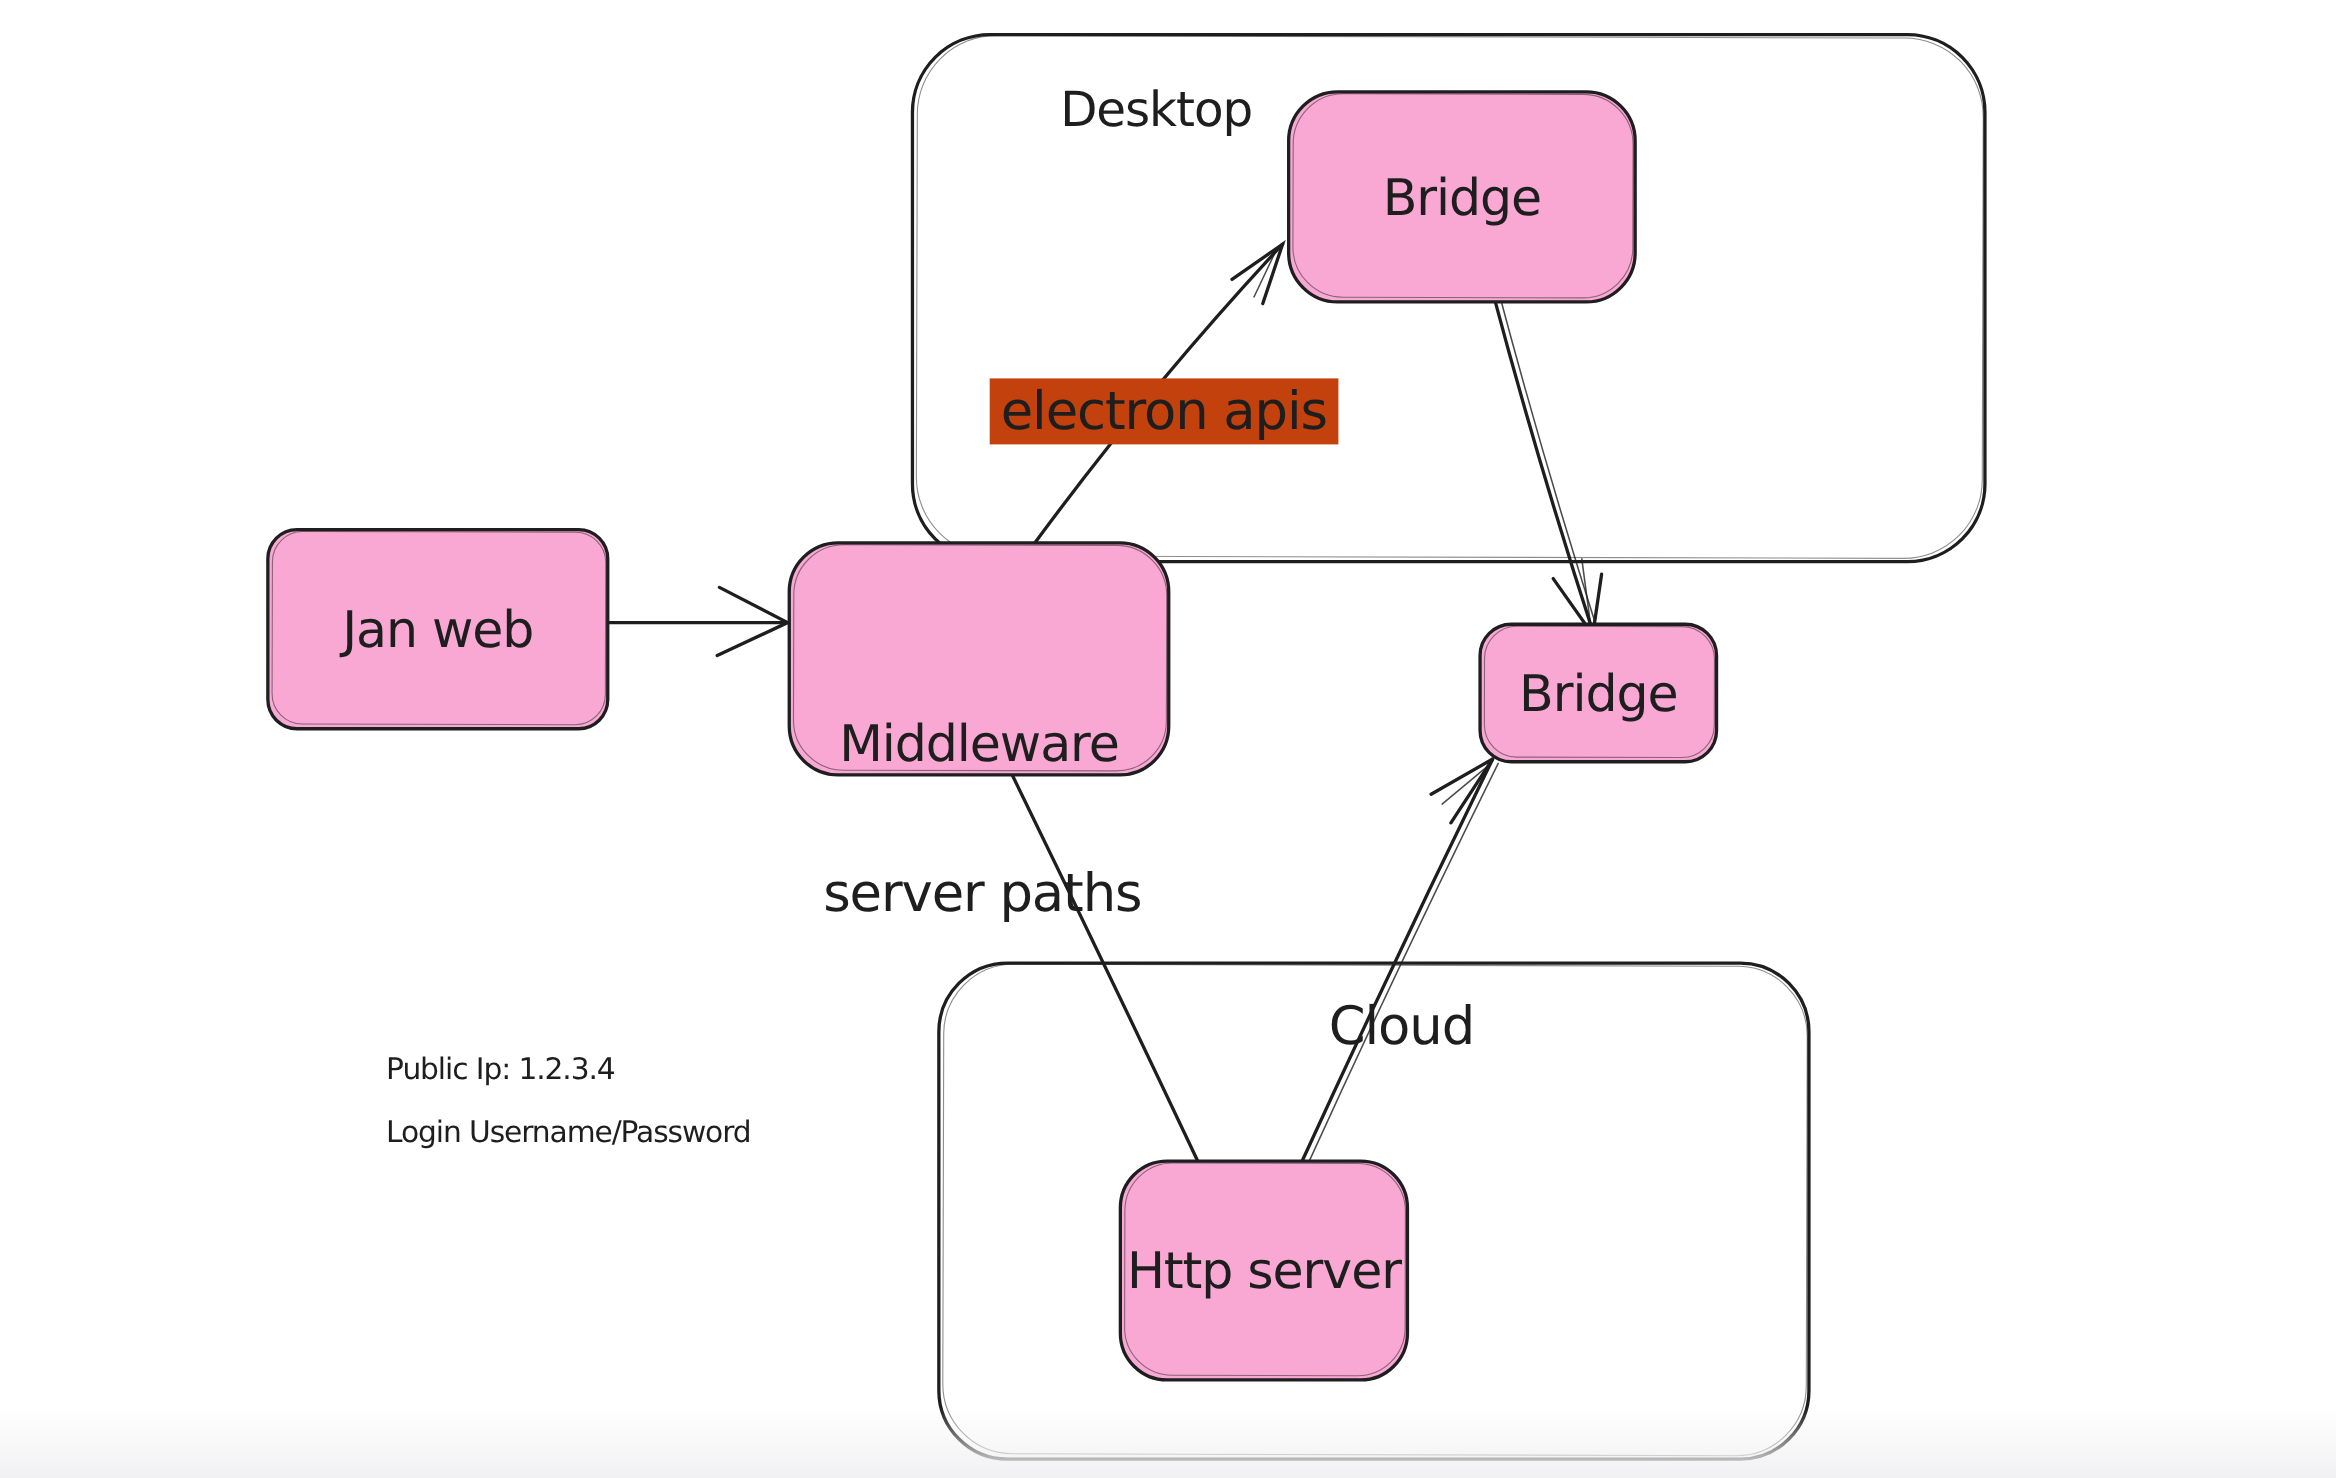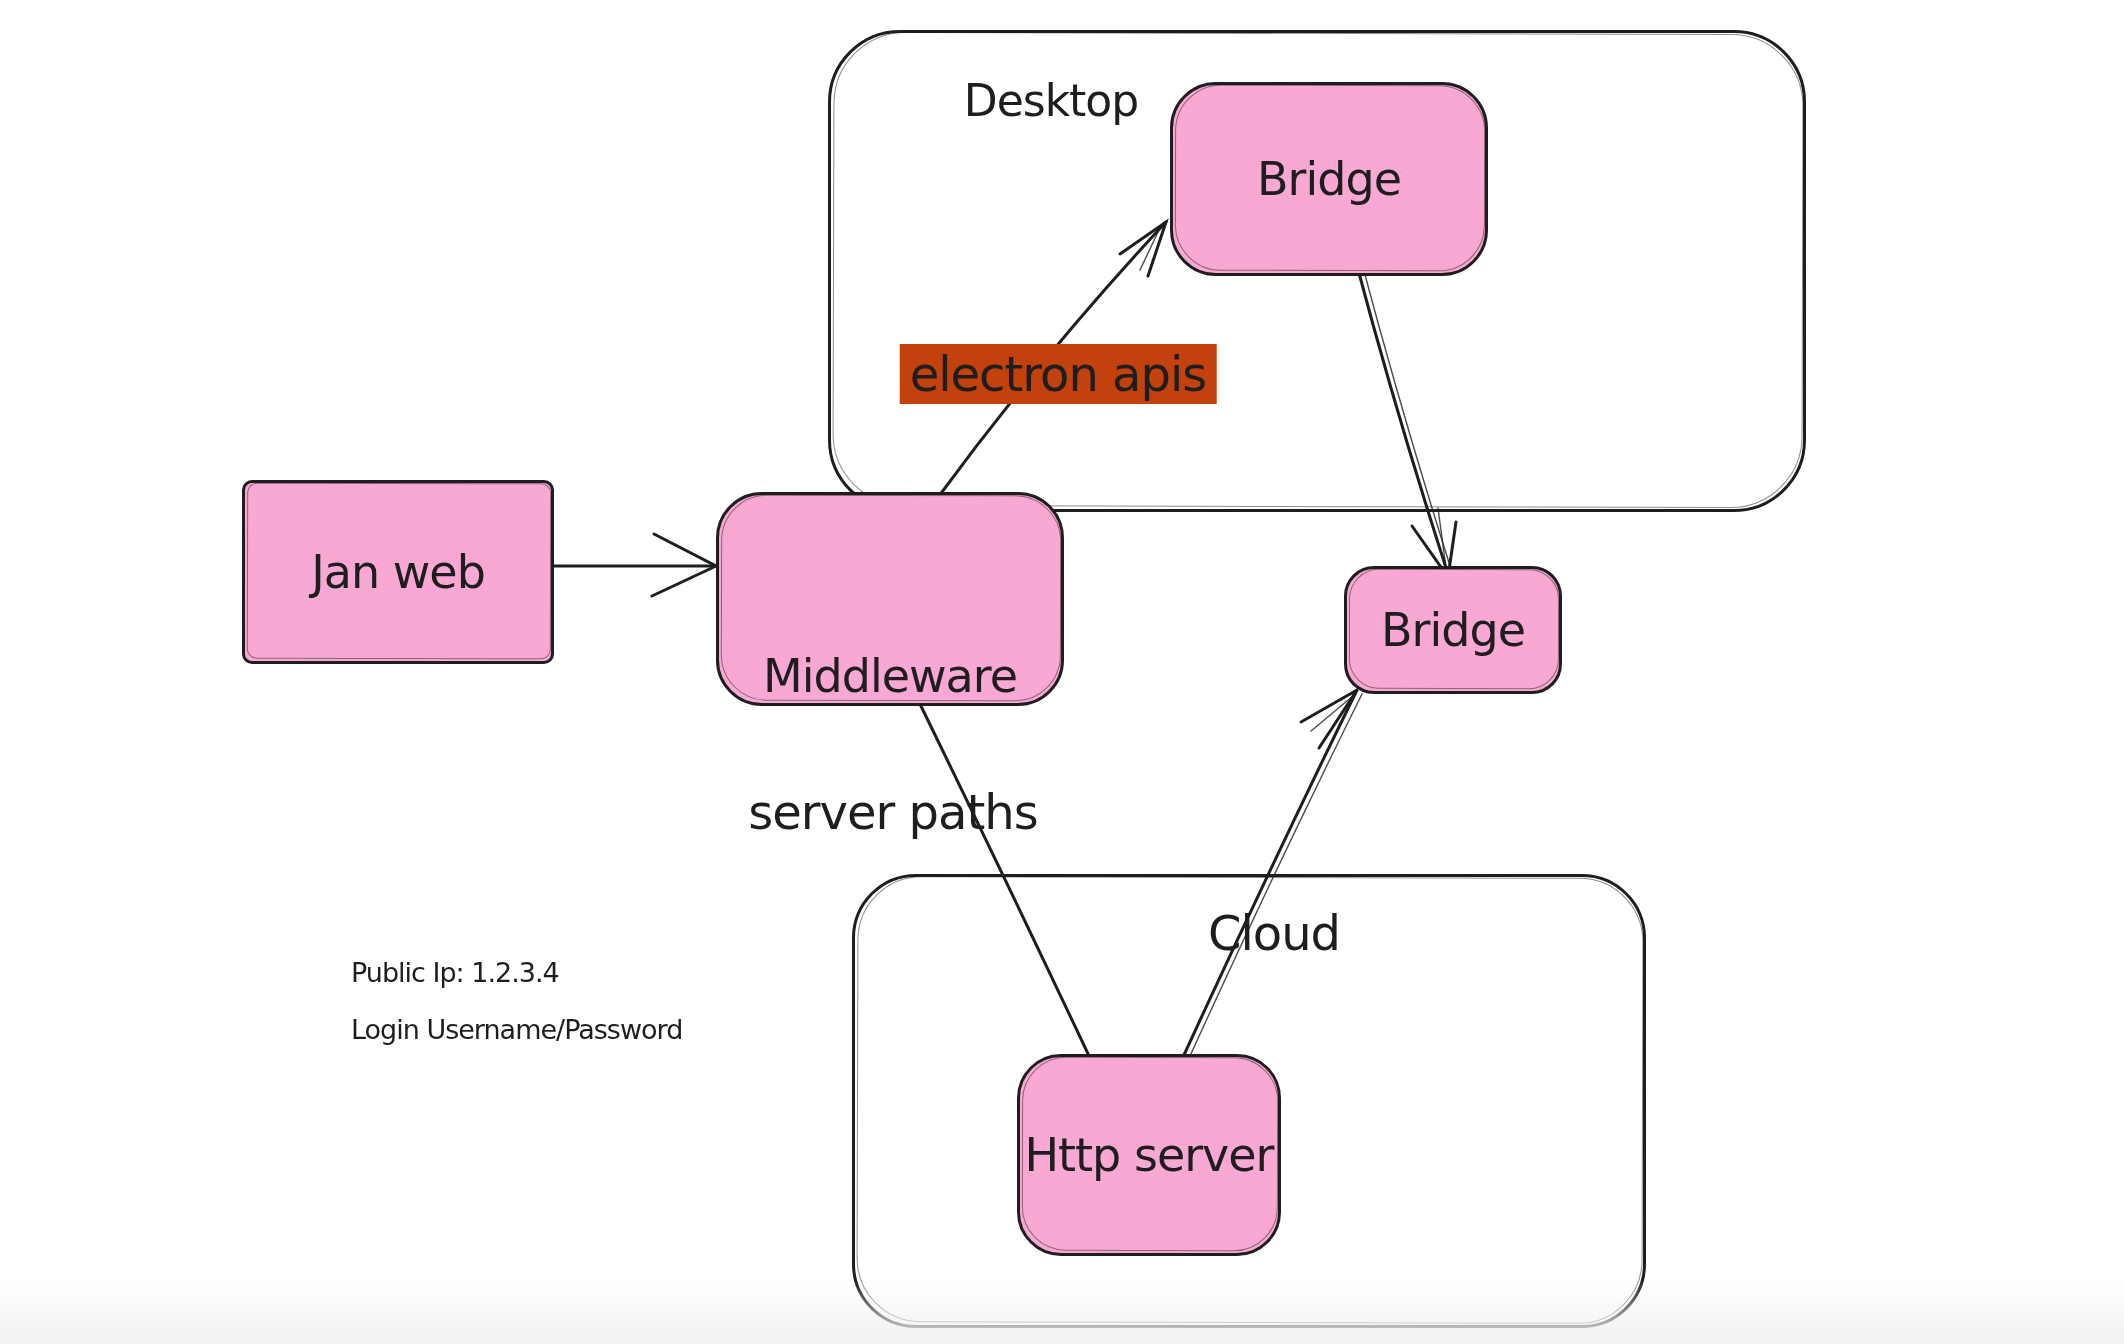--- a/index.html
+++ b/index.html
@@ -29,21 +29,21 @@
 
   .edges { position:absolute; left:0; top:0; z-index:2; pointer-events:none; }
   .stroke { stroke:#1e1e1e; stroke-width:3; fill:none; stroke-linecap:round; }
   .thin   { stroke:rgba(30,30,30,0.8); stroke-width:1.4; fill:none; stroke-linecap:round; }
 
   .node {
     position:absolute; border:3px solid #1e1e1e; background:#f9a8d4;
     display:flex; align-items:center; justify-content:center;
     z-index:3; font-size:46px; letter-spacing:-1px; white-space:nowrap;
   }
-  .jan-web     { left:242px;  top:480px;  width:306px; height:178px; border-radius:10px; }
+  .jan-web     { left:242px;  top:480px;  width:306px; height:178px; border-radius:28px; }
   .middleware  { left:716px;  top:492px;  width:342px; height:208px; border-radius:46px;align-items:flex-end; }
   .bridge      { left:1170px; top:82px;   width:312px; height:188px; border-radius:46px; }
   .plugins     { left:1344px; top:566px;  width:212px; height:122px; border-radius:30px; }
   .http-server { left:974px;  top:1054px; width:258px; height:196px; border-radius:44px;margin-left:43px; }
 
   .annotation {
     position:absolute; transform:translate(-50%,-50%);
     white-space:nowrap; z-index:4; letter-spacing:-1px;
   }
   .lbl-desktop { left:1051px; top:100px; font-size:44px; }

